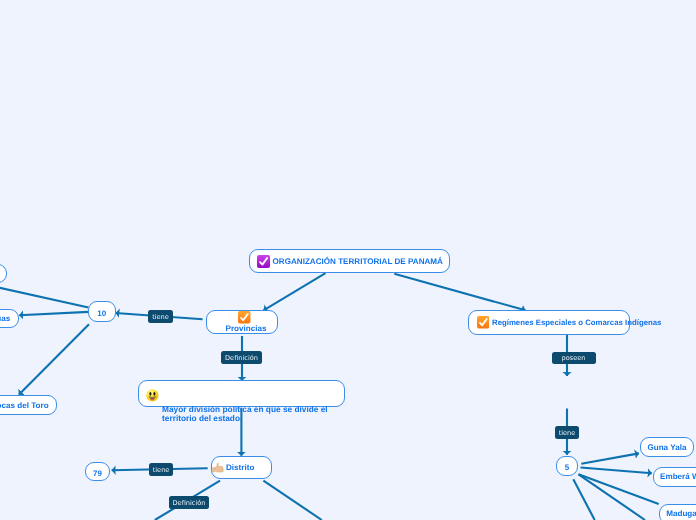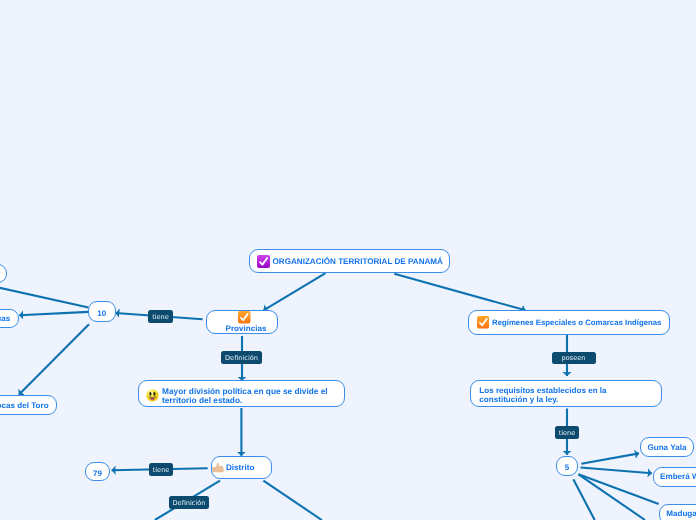--- a/index.html
+++ b/index.html
@@ -4,21 +4,21 @@
 <title>mindmap</title>
 <style>
 html,body{margin:0;padding:0;width:696px;height:520px;overflow:hidden;background:#eef3fd;}
 *{box-sizing:border-box;}
 .canvas{-webkit-font-smoothing:antialiased;text-rendering:geometricPrecision;transform:translateZ(0);position:relative;width:696px;height:520px;
   font-family:"Liberation Sans",sans-serif;background:#eef3fd;}
 svg.edges{position:absolute;left:0;top:0;width:696px;height:520px;pointer-events:none;}
 .node{position:absolute;background:#ffffff;border:1.7px solid #3a8de9;border-radius:9px;
   display:flex;align-items:center;white-space:nowrap;}
 .node .txt{color:#1273ea;font-weight:bold;font-size:8.1px;letter-spacing:0;}
-.node .txt.wrap{white-space:normal;line-height:8.3px;position:relative;top:2px;}
+.node .txt.wrap{white-space:normal;line-height:8.3px;position:relative;top:20px;}
 .node .emj{display:inline-block;flex:0 0 auto;margin-right:3px;position:relative;}
 .badge{position:absolute;background:#0c4a6e;border-radius:2.5px;color:#e8f2f8;
   font-family:"DejaVu Sans",sans-serif;font-size:6.6px;display:flex;align-items:center;justify-content:center;line-height:1;padding-top:1.6px;}
 .num .txt{font-family:Liberation Sans, sans-serif;font-size:8px;position:relative;top:1.5px;}
 
 
 .emj svg{display:block;}
 </style>
 </head>
 <body>
@@ -96,21 +96,21 @@
               <stop offset="1" stop-color="#f97510"></stop>
             </linearGradient>
           </defs>
           <rect x="0" y="0" width="32" height="32" rx="5" fill="url(#gorg0)"></rect>
           <path d="M7.6,17.6 L13.2,23.6 L25.0,7.4" fill="none" stroke="#fff" stroke-width="4.6" stroke-linecap="round" stroke-linejoin="round"></path>
         </svg>
       </span>
   <span class="txt">Provincias</span>
 </div>
 
-<div class="node" style="left:468px;top:310px;width:202px;height:25px;padding-left:7.5px;">
+<div class="node" style="left:468px;top:310px;width:162px;height:25px;padding-left:7.5px;">
   <span class="emj">
         <svg width="12.5" height="12.5" viewBox="0 0 32 32">
           <defs>
             <linearGradient id="gorg1" x1="0" y1="0" x2="0" y2="1">
               <stop offset="0" stop-color="#ffa72b"></stop>
               <stop offset="1" stop-color="#f97510"></stop>
             </linearGradient>
           </defs>
           <rect x="0" y="0" width="32" height="32" rx="5" fill="url(#gorg1)"></rect>
           <path d="M7.6,17.6 L13.2,23.6 L25.0,7.4" fill="none" stroke="#fff" stroke-width="4.6" stroke-linecap="round" stroke-linejoin="round"></path>
@@ -134,23 +134,20 @@
           <ellipse cx="11.0" cy="12.0" rx="2.7" ry="4.6" fill="#261e04"></ellipse>
           <ellipse cx="21.0" cy="12.0" rx="2.7" ry="4.6" fill="#261e04"></ellipse>
           <path d="M6.2,19.0 Q16,32.0 25.8,19.0 Q16,21.0 6.2,19.0 Z" fill="#3a2d06"></path>
           <path d="M8.4,20.4 Q16,22.8 23.6,20.4 Q16,25.6 8.4,20.4 Z" fill="#fdfbe4"></path>
           <path d="M10.2,25.0 Q16,31.6 21.8,25.0 Q16,22.4 10.2,25.0 Z" fill="#de4f6c"></path>
         </svg>
       </span>
   <span class="txt wrap" style="font-size:8.3px">Mayor división política en que se divide el territorio del estado.</span>
 </div>
 
-<div class="node" style="left:470px;top:380px;width:192px;height:27px;padding-left:8.3px;">
-  <span class="txt wrap" style="max-width:133px">Los requisitos establecidos en la constitución y la ley.</span>
-</div>
 
 <div class="node" style="left:211px;top:455.5px;width:60.5px;height:23px;">
   <span class="emj" style="margin-right:1.5px">
         <svg width="12.5" height="12" viewBox="0 0 34 32">
           <g>
             <path d="M1.5,17.5 h7.2 v11.8 h-7.2 z" fill="#efc49a" stroke="#c89a6b" stroke-width="1.0" stroke-linejoin="round"></path>
             <path d="M8.8,17.2 c2.6,-0.4 3.8,-2.1 4.3,-4.0 c0.6,-2.1 0.1,-4.6 0.9,-6.6 c0.5,-1.3 2.3,-1.5 3.0,-0.5 c0.8,1.1 0.5,3.2 0.1,4.9 c-0.3,1.3 -0.9,2.5 -0.9,3.2 h10.0 c2.0,0 3.3,1.2 3.0,2.7 c-0.2,1.0 -1.0,1.6 -2.0,1.8 h1.0 c1.7,0 2.7,1.1 2.4,2.4 c-0.2,0.9 -0.9,1.5 -1.9,1.6 h0.6 c1.5,0 2.4,1.0 2.1,2.2 c-0.2,0.9 -1.0,1.4 -1.9,1.5 c1.0,0.4 1.3,1.4 0.9,2.3 c-0.4,0.8 -1.3,1.1 -2.3,1.1 h-11.0 c-2.9,0 -5.4,-0.6 -6.4,-1.4 z" fill="#efc49a" stroke="#c89a6b" stroke-width="1.0" stroke-linejoin="round"></path>
             <path d="M17,21.2 h9.5 M17.6,25.3 h9.0" stroke="#d9a97b" stroke-width="0.9" fill="none"></path>
           </g>
         </svg>

